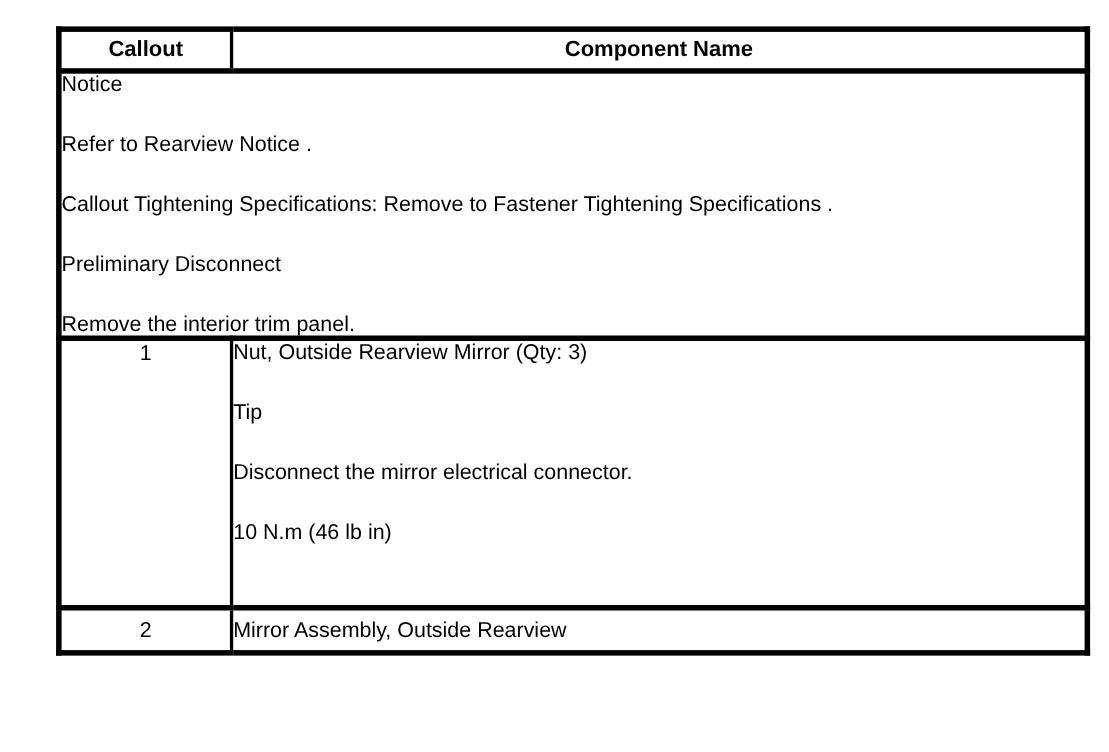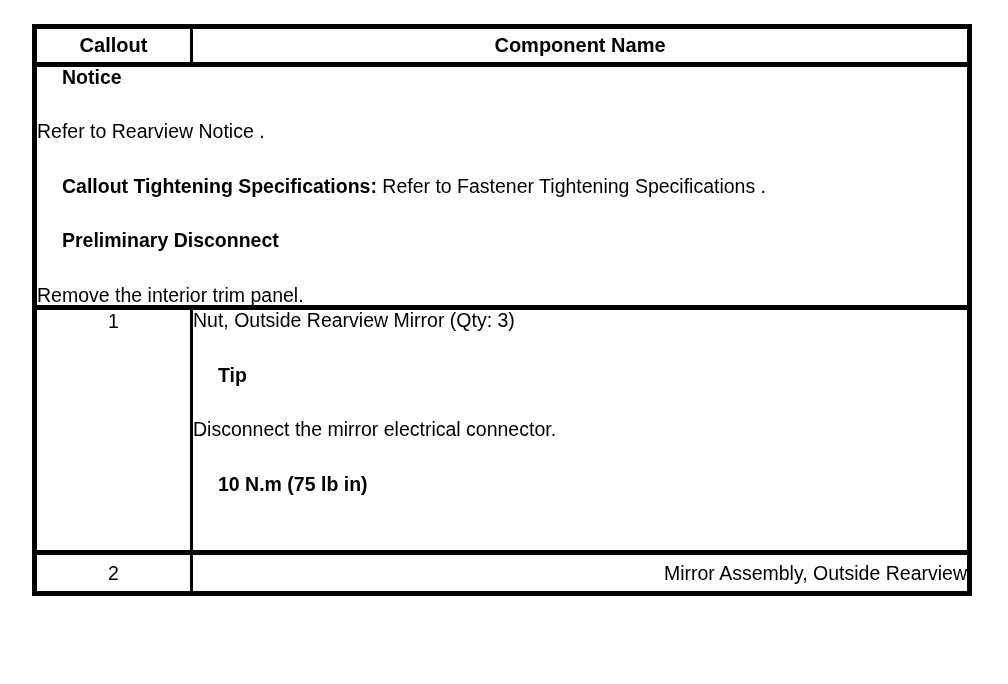--- a/index.html
+++ b/index.html
@@ -18,21 +18,21 @@
   .sheet {
     position: relative;
     width: 1008px;
     height: 684px;
     background: #ffffff;
   }
 
   
   .spec-table {
     position: absolute;
-    left: 32px;
+    left: 51px;
     top: 24px;
     width: 935px;
     border-collapse: collapse;
     table-layout: fixed;
     background: #ffffff;
   }
 
   .spec-table td,
   .spec-table th {
     vertical-align: top;
@@ -71,21 +71,21 @@
     padding: 3px 4px 6px 4px;
   }
 
   .blk {
     font-size: 19.5px;
     line-height: 1.05;
     margin: 0;
     white-space: nowrap;
   }
   .blk + .blk { margin-top: 34px; }
-  .b { font-weight: bold; padding-left: 25px; }
+  .b { font-weight: normal; }
   .n { font-weight: normal; }
 
   
   .callout-cell {
     border-left: 5px solid #000;
     border-right: 3px solid #000;
     text-align: center;
     vertical-align: middle;
     font-size: 19.5px;
   }
@@ -103,21 +103,21 @@
   }
   .row-tall .name-cell { height: 240px; margin-top: 42px; }
   .row-last .callout-cell,
   .row-last .name-cell {
     height: 36px;
     vertical-align: middle;
     padding-top: 0;
     padding-bottom: 0;
   }
   .row-last .name-cell { line-height: 36px; }
-  .row-last .name-cell .blk { line-height: 36px; text-align: right; }
+  .row-last .name-cell .blk { line-height: 36px; }
 </style>
 </head>
 <body>
 
 <div class="sheet">
 
   <table class="spec-table">
     <colgroup>
       <col class="col-callout">
       <col class="col-name">
@@ -132,35 +132,35 @@
 
     <tbody>
 
       <tr>
         <td class="notice-cell" colspan="2">
 
           <p class="blk b">Notice</p>
 
           <p class="blk n">Refer to Rearview Notice .</p>
 
-          <p class="blk"><span class="b">Callout Tightening Specifications:</span><span class="n"> Refer to Fastener Tightening Specifications .</span></p>
+          <p class="blk"><span class="b">Callout Tightening Specifications:</span><span class="n"> Remove to Fastener Tightening Specifications .</span></p>
 
           <p class="blk b">Preliminary Disconnect</p>
 
           <p class="blk n">Remove the interior trim panel.</p>
         </td>
       </tr>
 
       <tr class="row-tall">
         <td class="callout-cell">1</td>
         <td class="name-cell">
           <p class="blk n">Nut, Outside Rearview Mirror (Qty: 3)</p>
           <p class="blk b">Tip</p>
           <p class="blk n">Disconnect the mirror electrical connector.</p>
-          <p class="blk b">10 N.m (75 lb in)</p>
+          <p class="blk b">10 N.m (46 lb in)</p>
         </td>
       </tr>
 
       <tr class="row-last">
         <td class="callout-cell">2</td>
         <td class="name-cell">
           <p class="blk n">Mirror Assembly, Outside Rearview</p>
         </td>
       </tr>
     </tbody>

